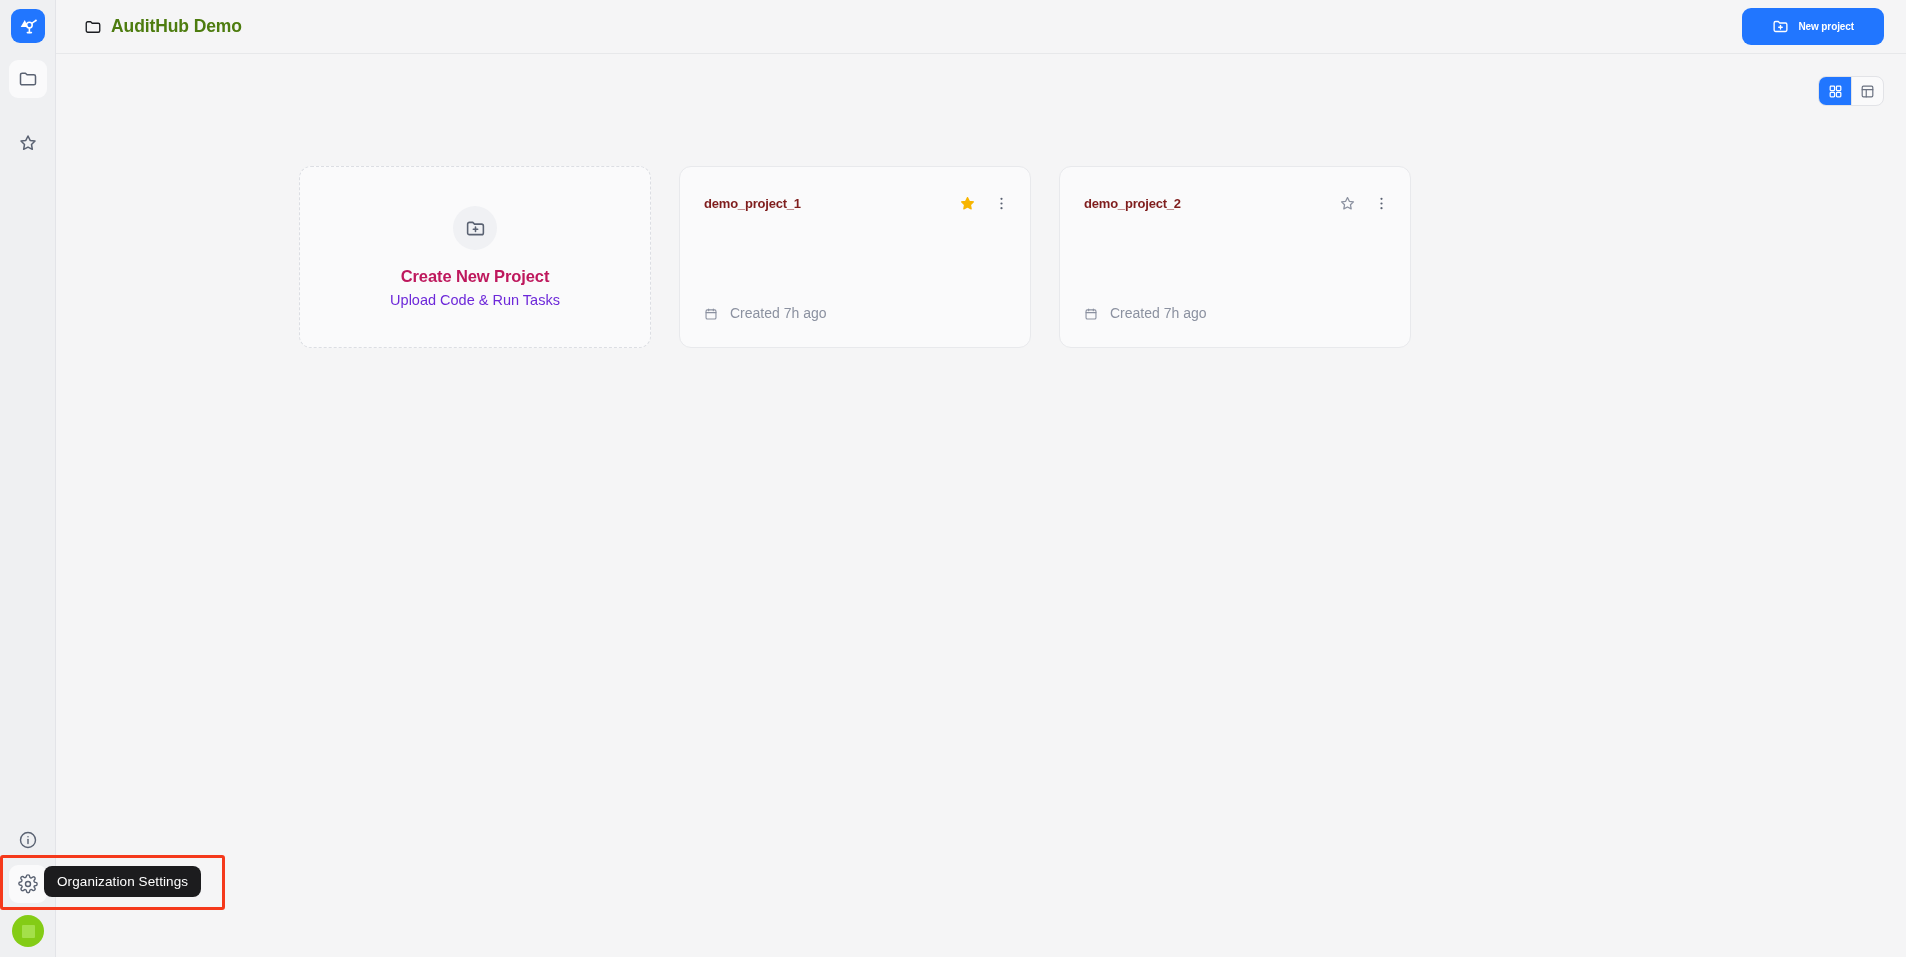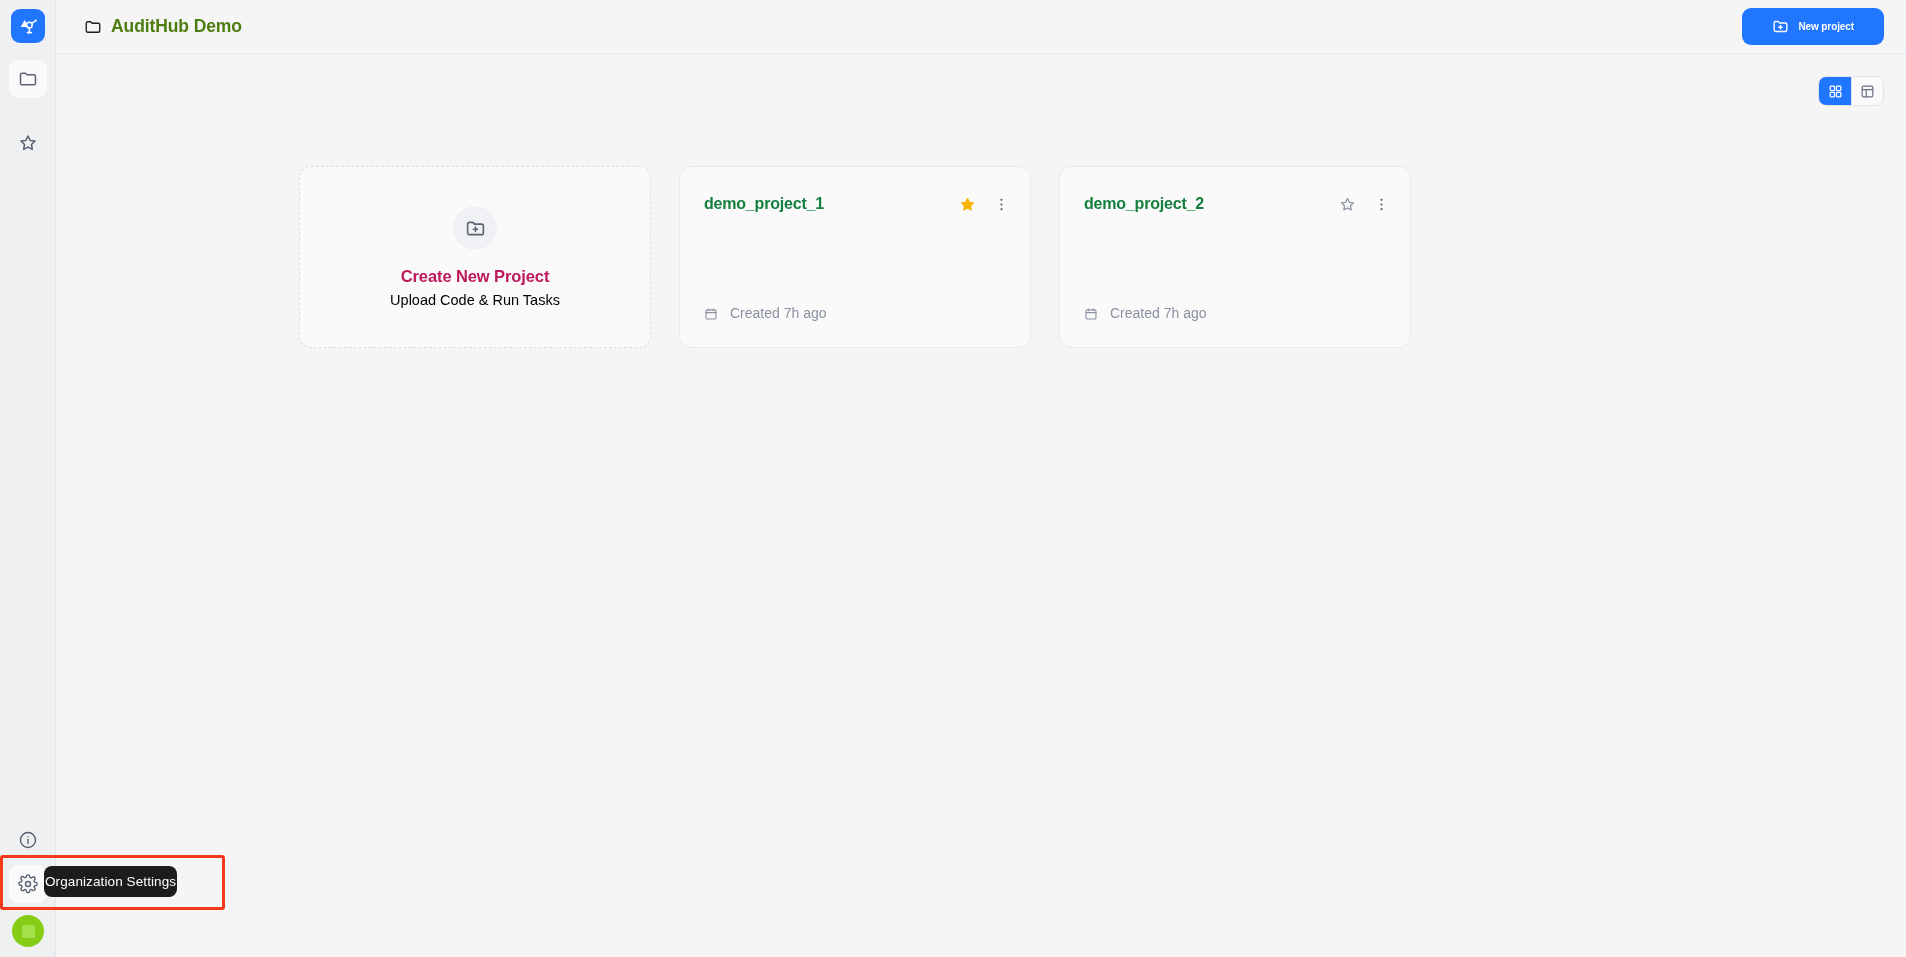--- a/index.html
+++ b/index.html
@@ -91,21 +91,21 @@
     z-index: 40;
   }
 
   #settings-tooltip {
     position: absolute;
     left: 44px;
     top: 866px;
     background: #1c1c1e;
     color: #ffffff;
     font-size: 13.5px;
-    padding: 8px 1px;
+    padding: 8px 13px;
     border-radius: 8px;
     white-space: nowrap;
     z-index: 45;
     letter-spacing: 0.1px;
   }
 
   
   #main {
     flex: 1 1 auto;
     height: 957px;
@@ -239,33 +239,33 @@
   }
   .create-title {
     font-size: 16.5px;
     font-weight: 700;
     color: #be185d;
     letter-spacing: -0.1px;
     margin-bottom: 6px;
   }
   .create-sub {
     font-size: 14.5px;
-    color: #000000;
+    color: #6d28d9;
   }
 
   .card-head {
     position: absolute;
     left: 24px; right: 20px; top: 28px;
     display: flex;
     align-items: center;
   }
   .card-name {
-    font-size: 16px;
+    font-size: 13px;
     font-weight: 700;
-    color: #15803d;
+    color: #7f1d1d;
     letter-spacing: -0.2px;
   }
   .card-actions {
     margin-left: auto;
     display: flex;
     align-items: center;
     gap: 17px;
   }
   .star-btn { cursor: pointer; display: flex; }
   .dots-btn { cursor: pointer; display: flex; color: #5a6272; }

